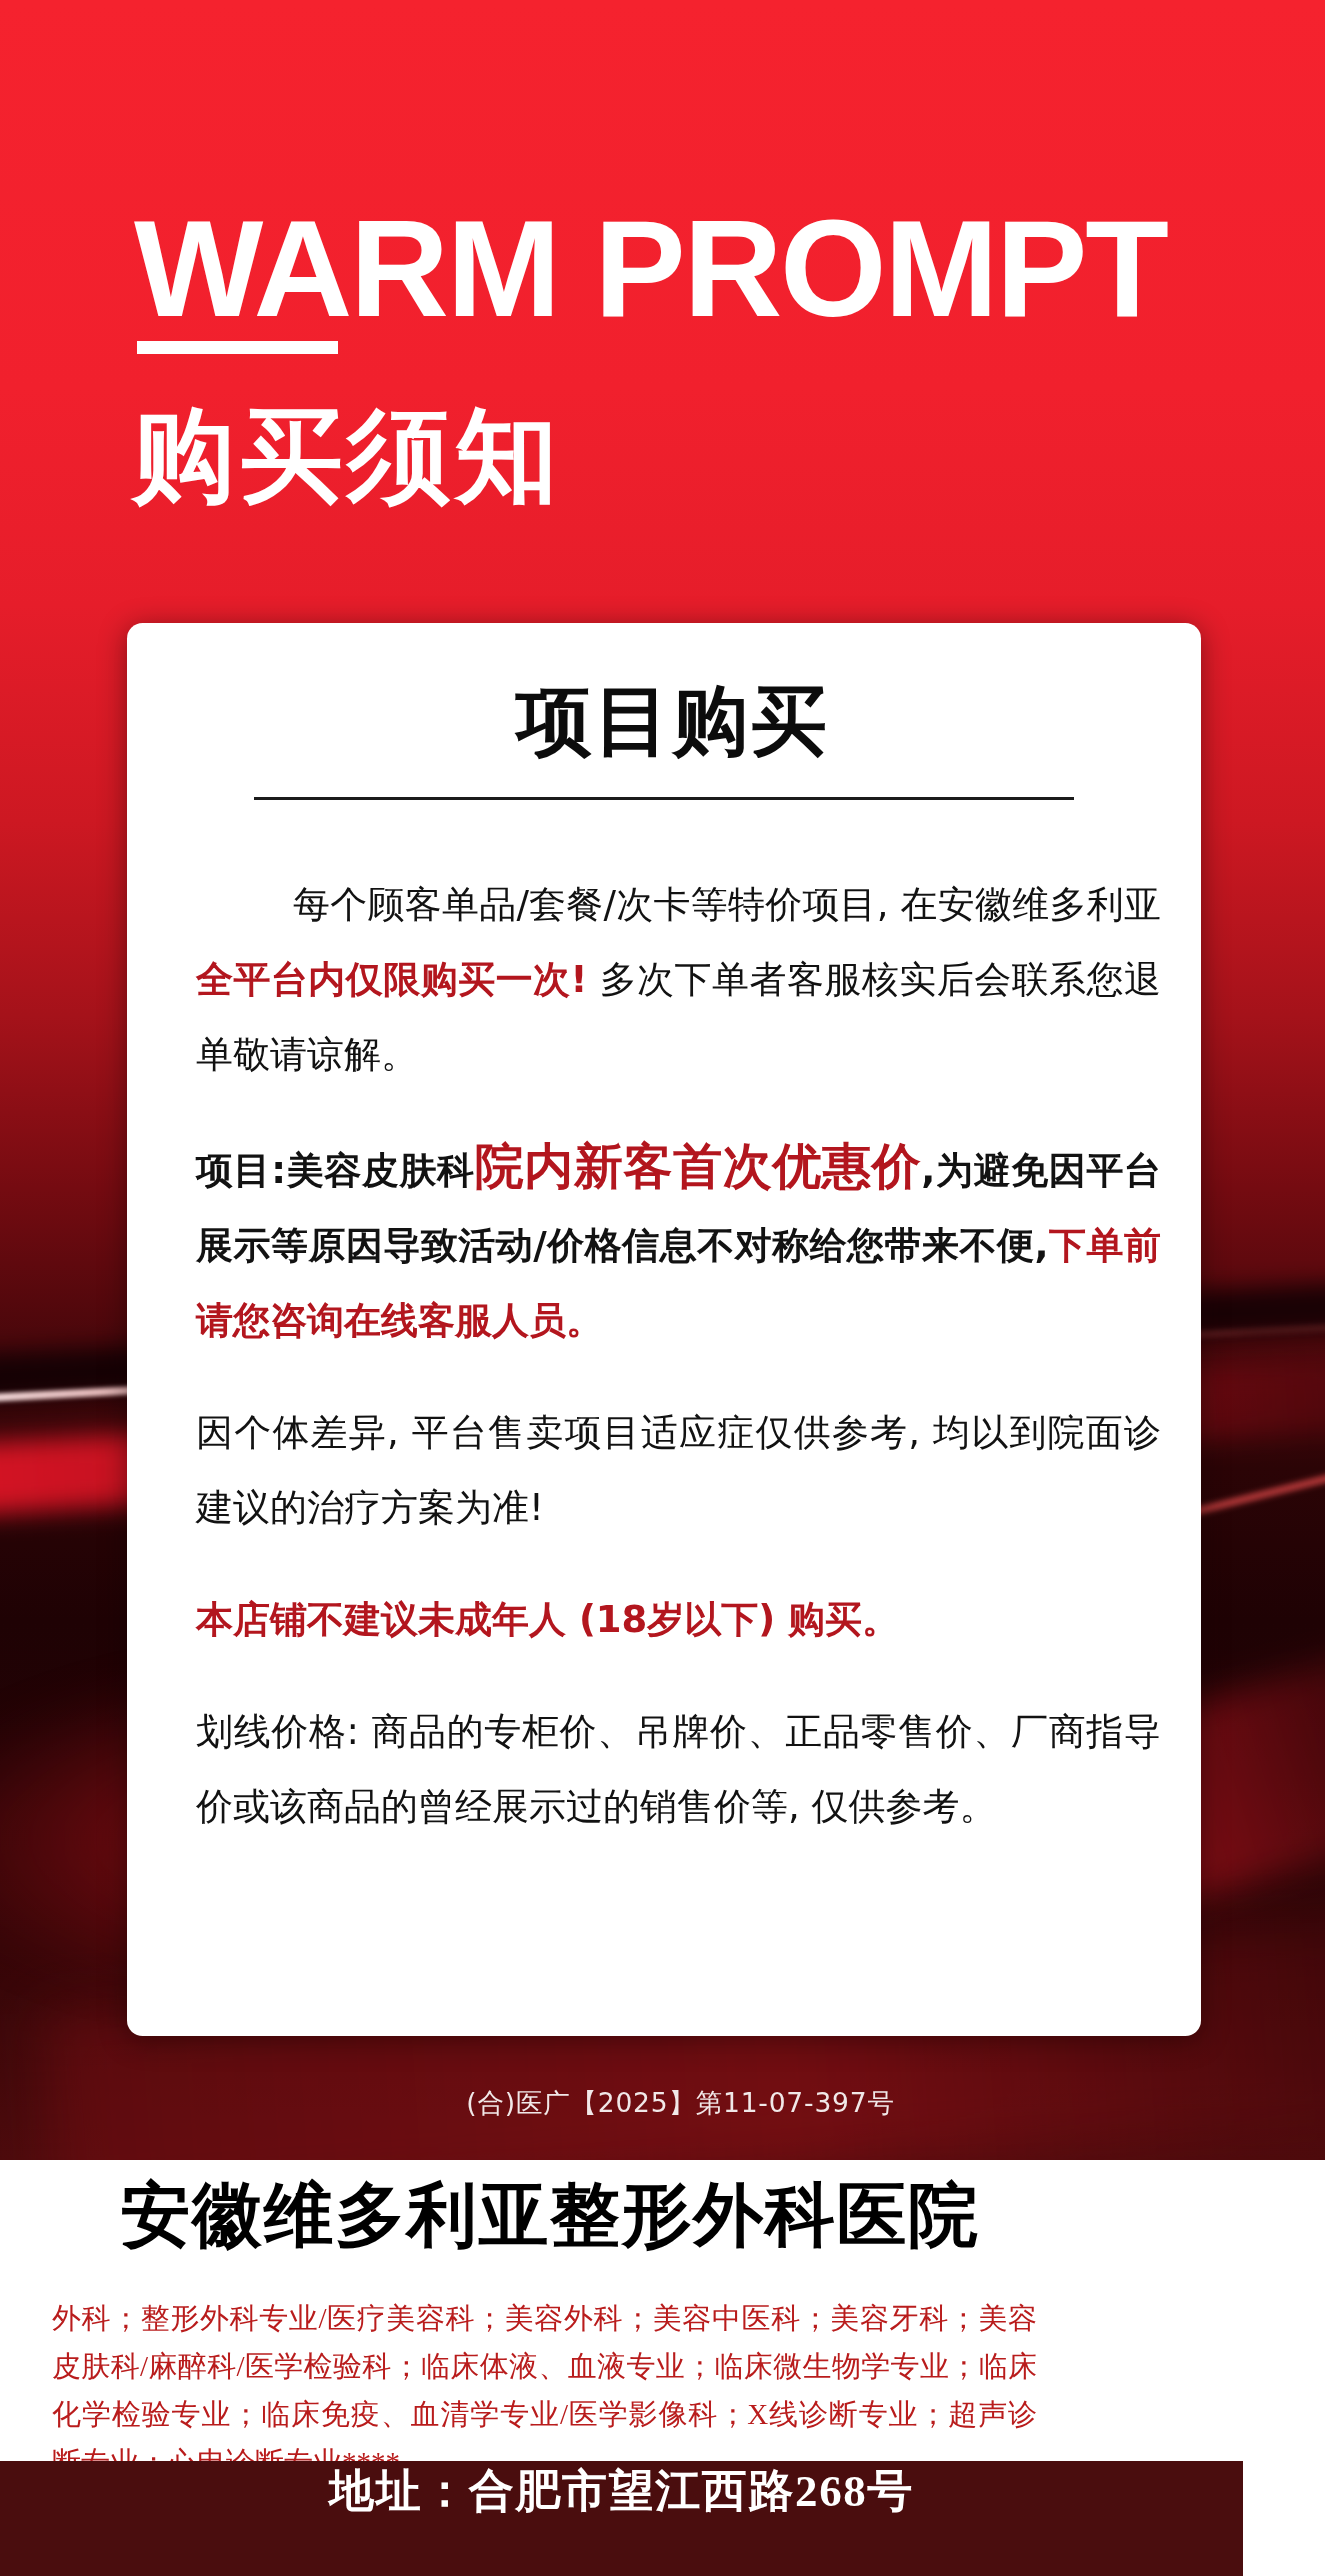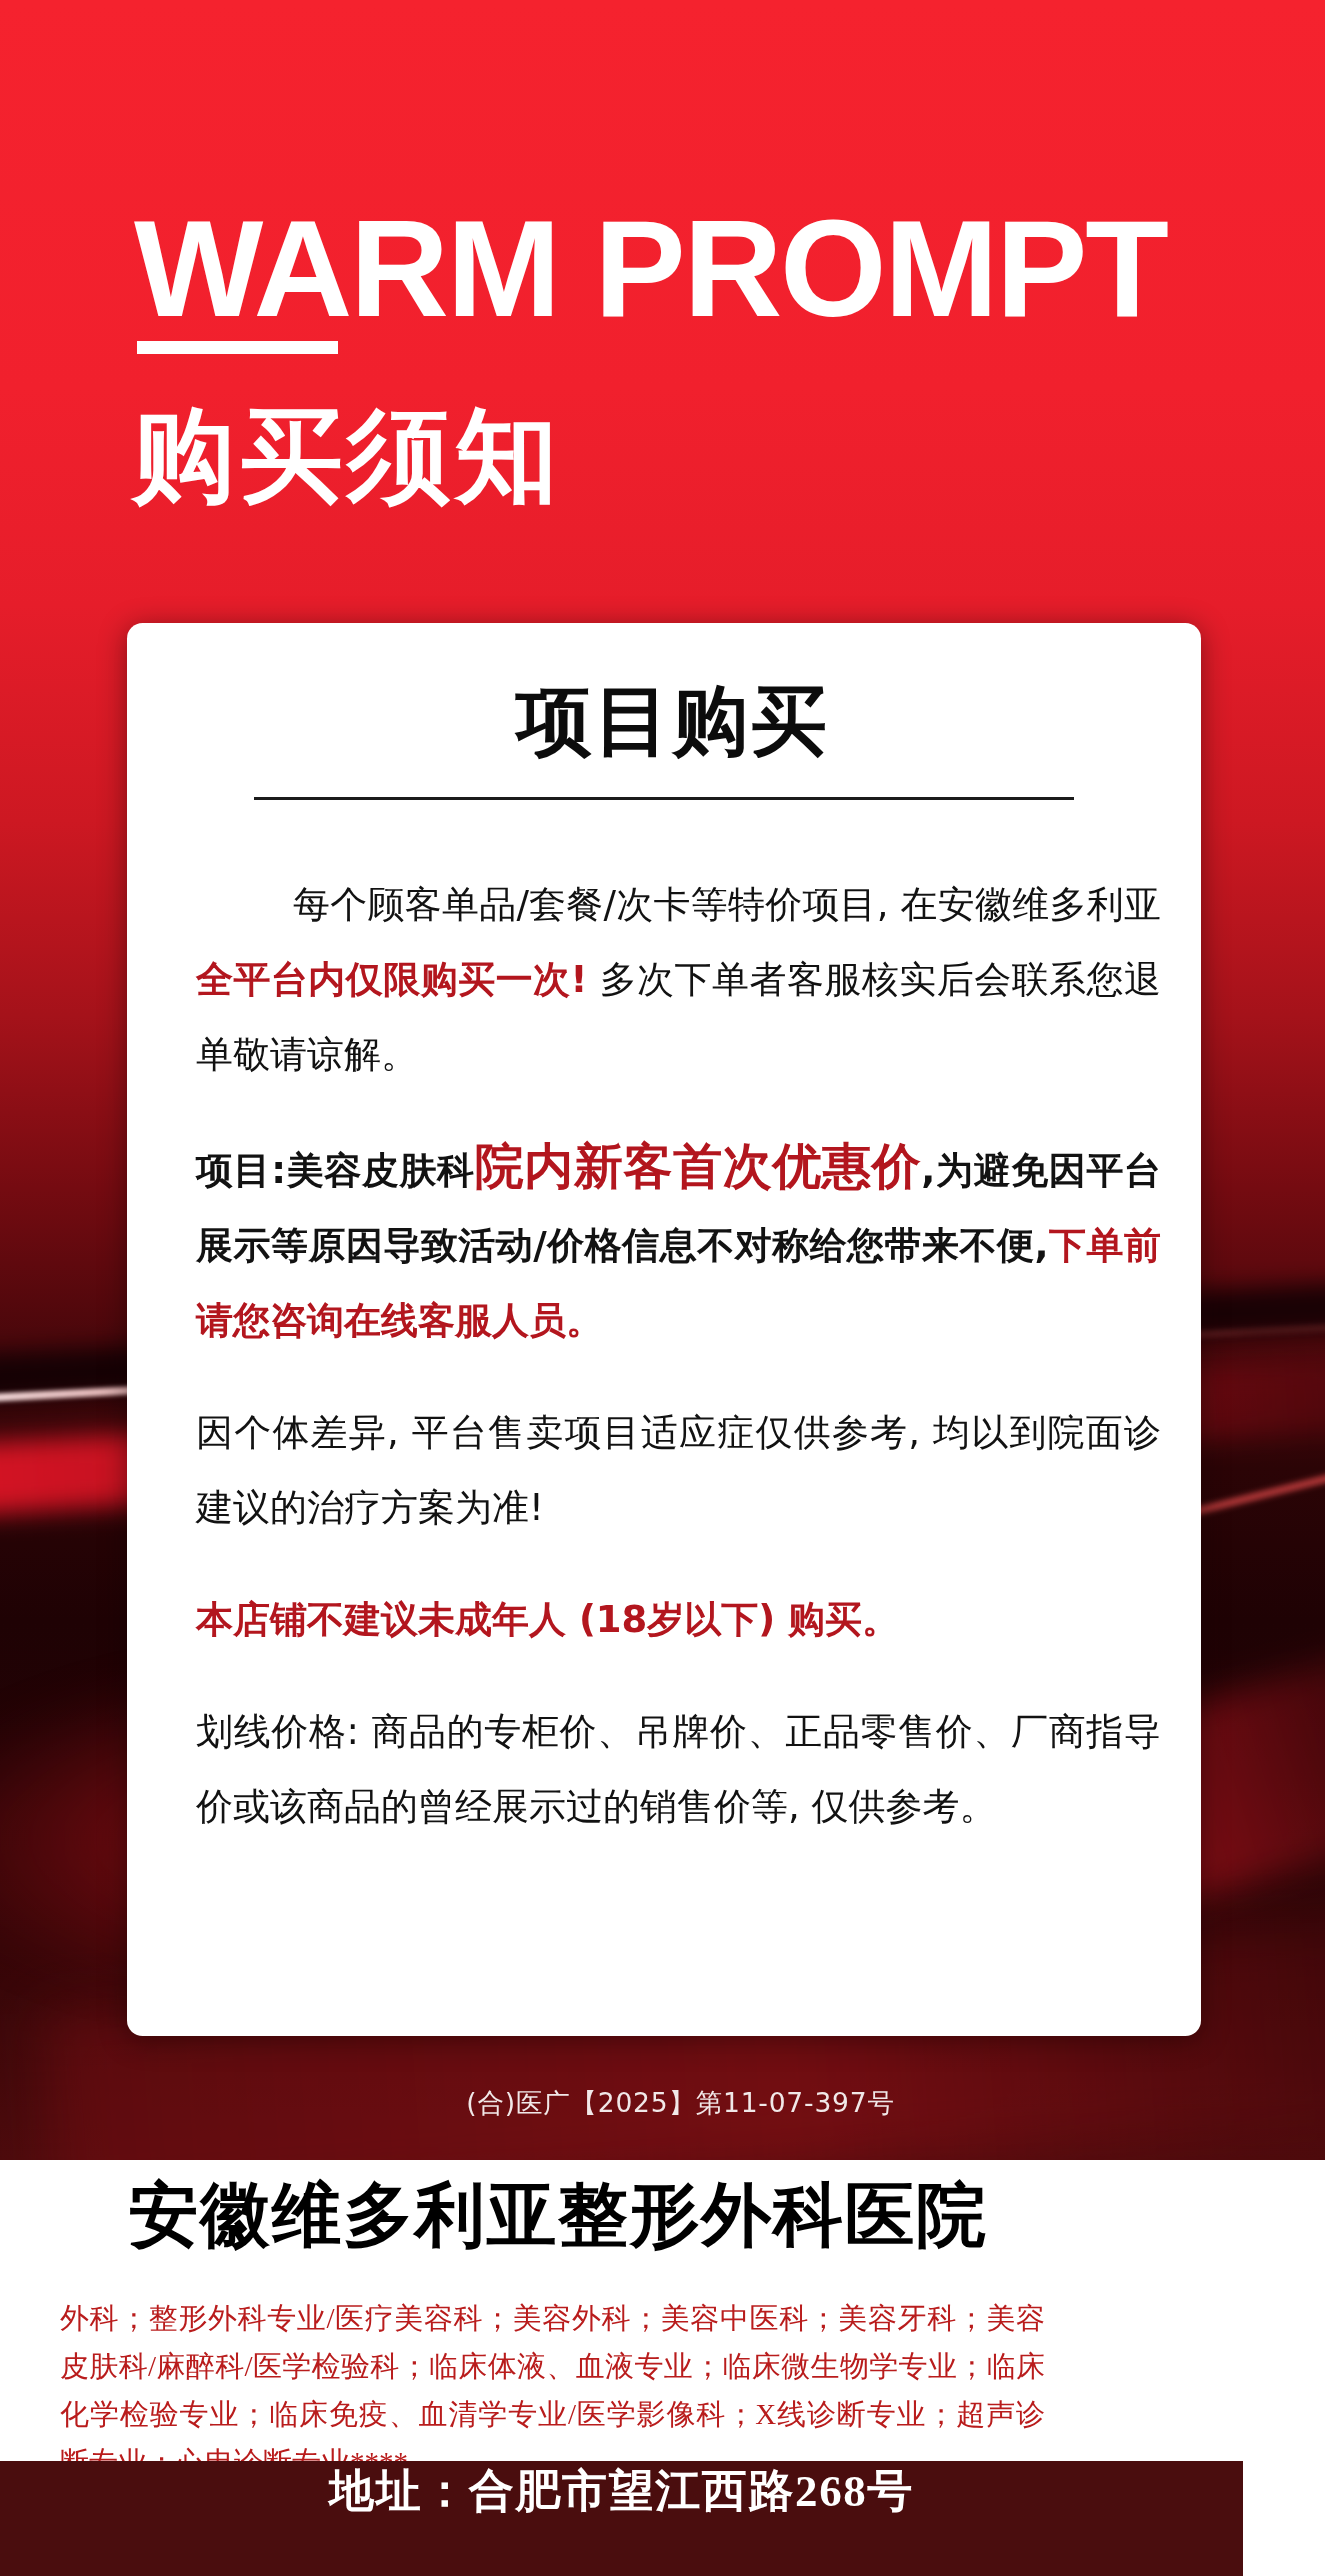--- a/index.html
+++ b/index.html
@@ -102,21 +102,21 @@
   
   .license {
     position: absolute; top: 2085px; left: 0; width: 1325px; z-index: 3;
     text-align: center; font-size: 26.5px; letter-spacing: 0.8px;
     color: #f1e8e8;
     padding-left: 18px;
   }
 
   
   .hospital {
-    position: absolute; top: 2160px; left: 16px; z-index: 4;
+    position: absolute; top: 2160px; left: 8px; z-index: 4;
     width: 1084px; height: 301px; background: #ffffff;
   }
   .hospital-name {
     margin: 17px 0 0; text-align: center;
     font-family: "Liberation Serif", serif;
     font-weight: 700; font-size: 70px; line-height: 1.12;
     letter-spacing: 1.6px; color: #000000;
   }
   .departments {
     margin: 39px 55px 0 44px;

